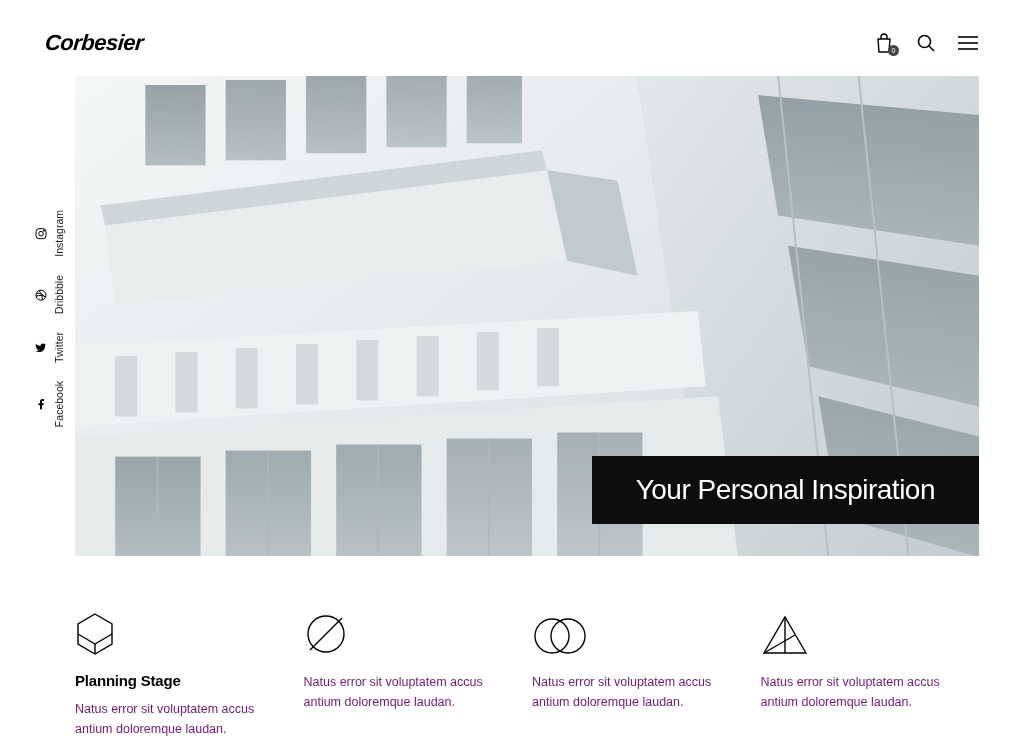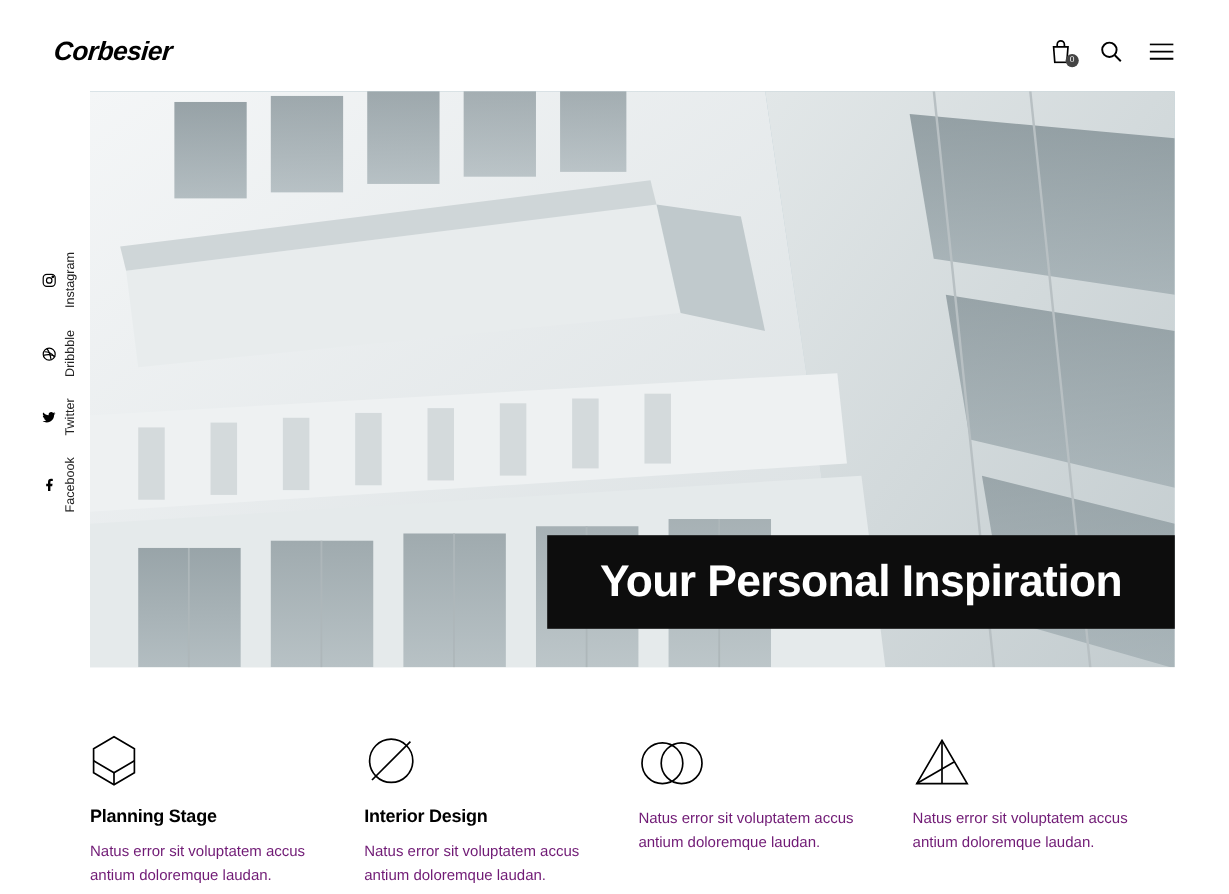--- a/index.html
+++ b/index.html
@@ -78,22 +78,22 @@
     }
     .hero-banner {
       position: absolute;
       right: 0;
       bottom: 32px;
       background: #0d0d0d;
       color: #fff;
       padding: 18px 44px 18px 44px;
     }
     .hero-banner h2 {
-      font-size: 37px;
-      font-weight: 700;
+      font-size: 28px;
+      font-weight: 400;
       letter-spacing: -0.5px;
     }
     .social-rail {
       position: absolute;
       left: 34px;
       top: 210px;
       display: flex;
       flex-direction: column;
       align-items: center;
       gap: 18px;
@@ -298,21 +298,20 @@
     <h3>Planning Stage</h3>
     <p>Natus error sit voluptatem accus antium doloremque laudan.</p>
   </div>
   <div class="feature">
     <div class="feature-icon">
       <svg width="44" height="44" viewBox="0 0 44 44" fill="none" stroke="#000" stroke-width="1.4">
         <circle cx="22" cy="22" r="18"></circle>
         <line x1="6" y1="38" x2="38" y2="6"></line>
       </svg>
     </div>
-    <h3>Interior Design</h3>
     <p>Natus error sit voluptatem accus antium doloremque laudan.</p>
   </div>
   <div class="feature">
     <div class="feature-icon">
       <svg width="56" height="40" viewBox="0 0 56 40" fill="none" stroke="#000" stroke-width="1.4">
         <circle cx="20" cy="20" r="17"></circle>
         <circle cx="36" cy="20" r="17"></circle>
       </svg>
     </div>
     <p>Natus error sit voluptatem accus antium doloremque laudan.</p>

